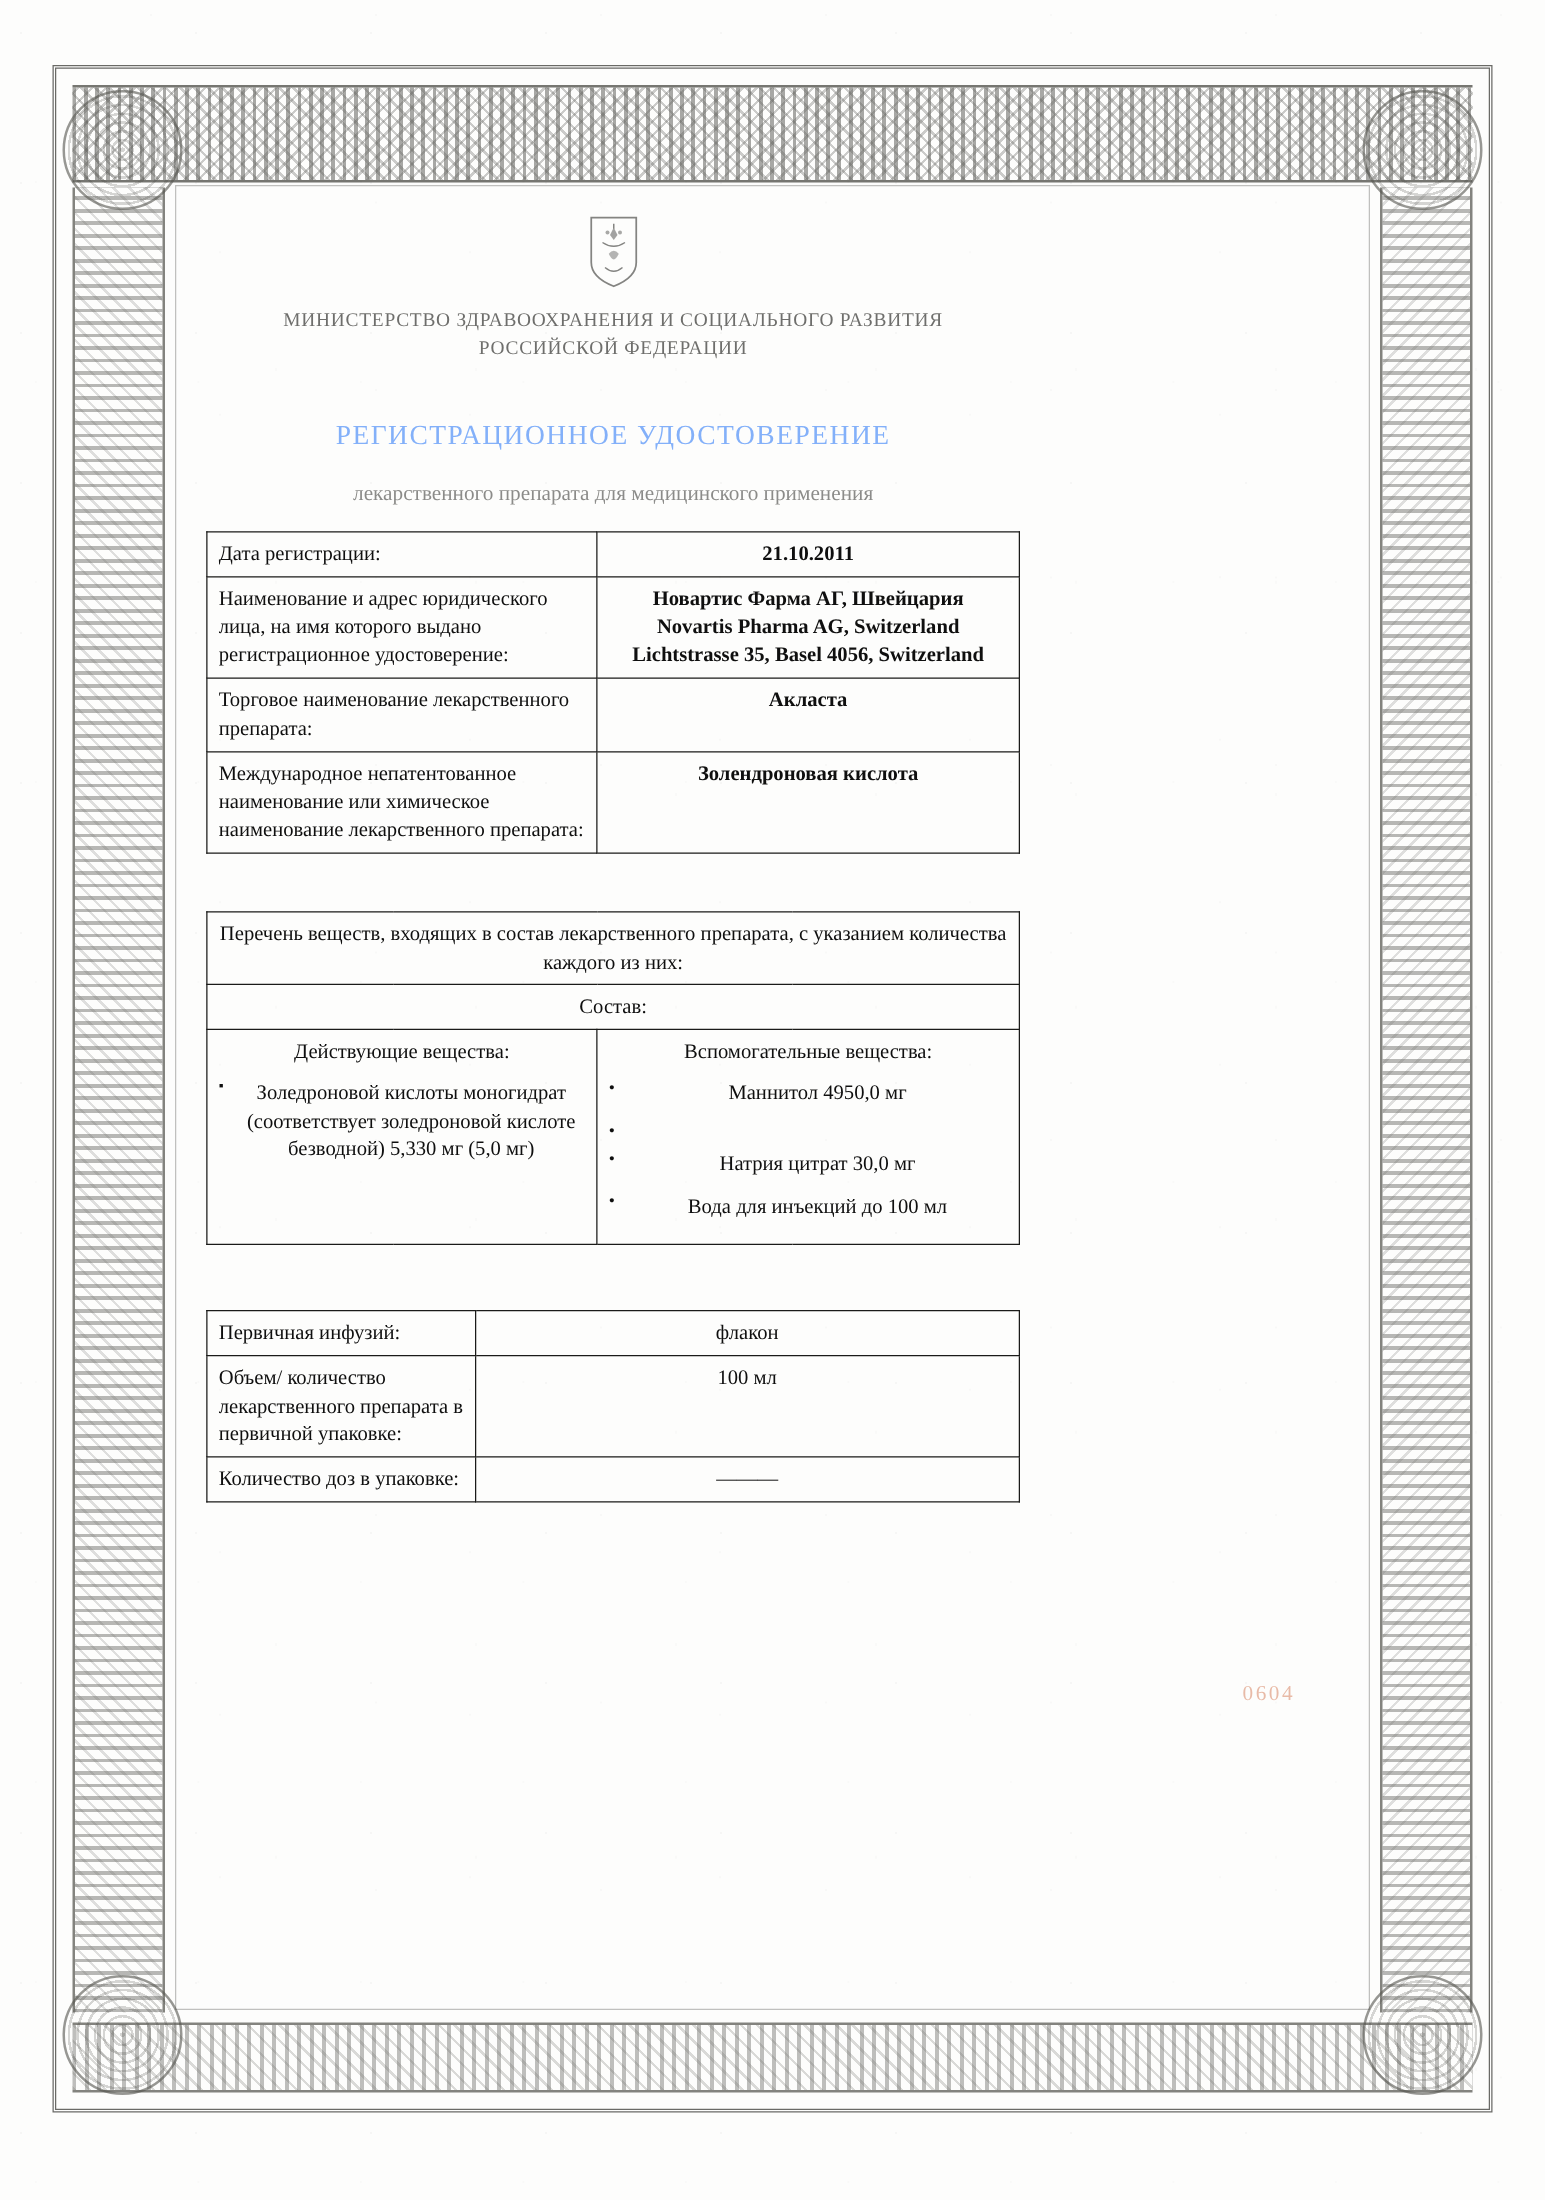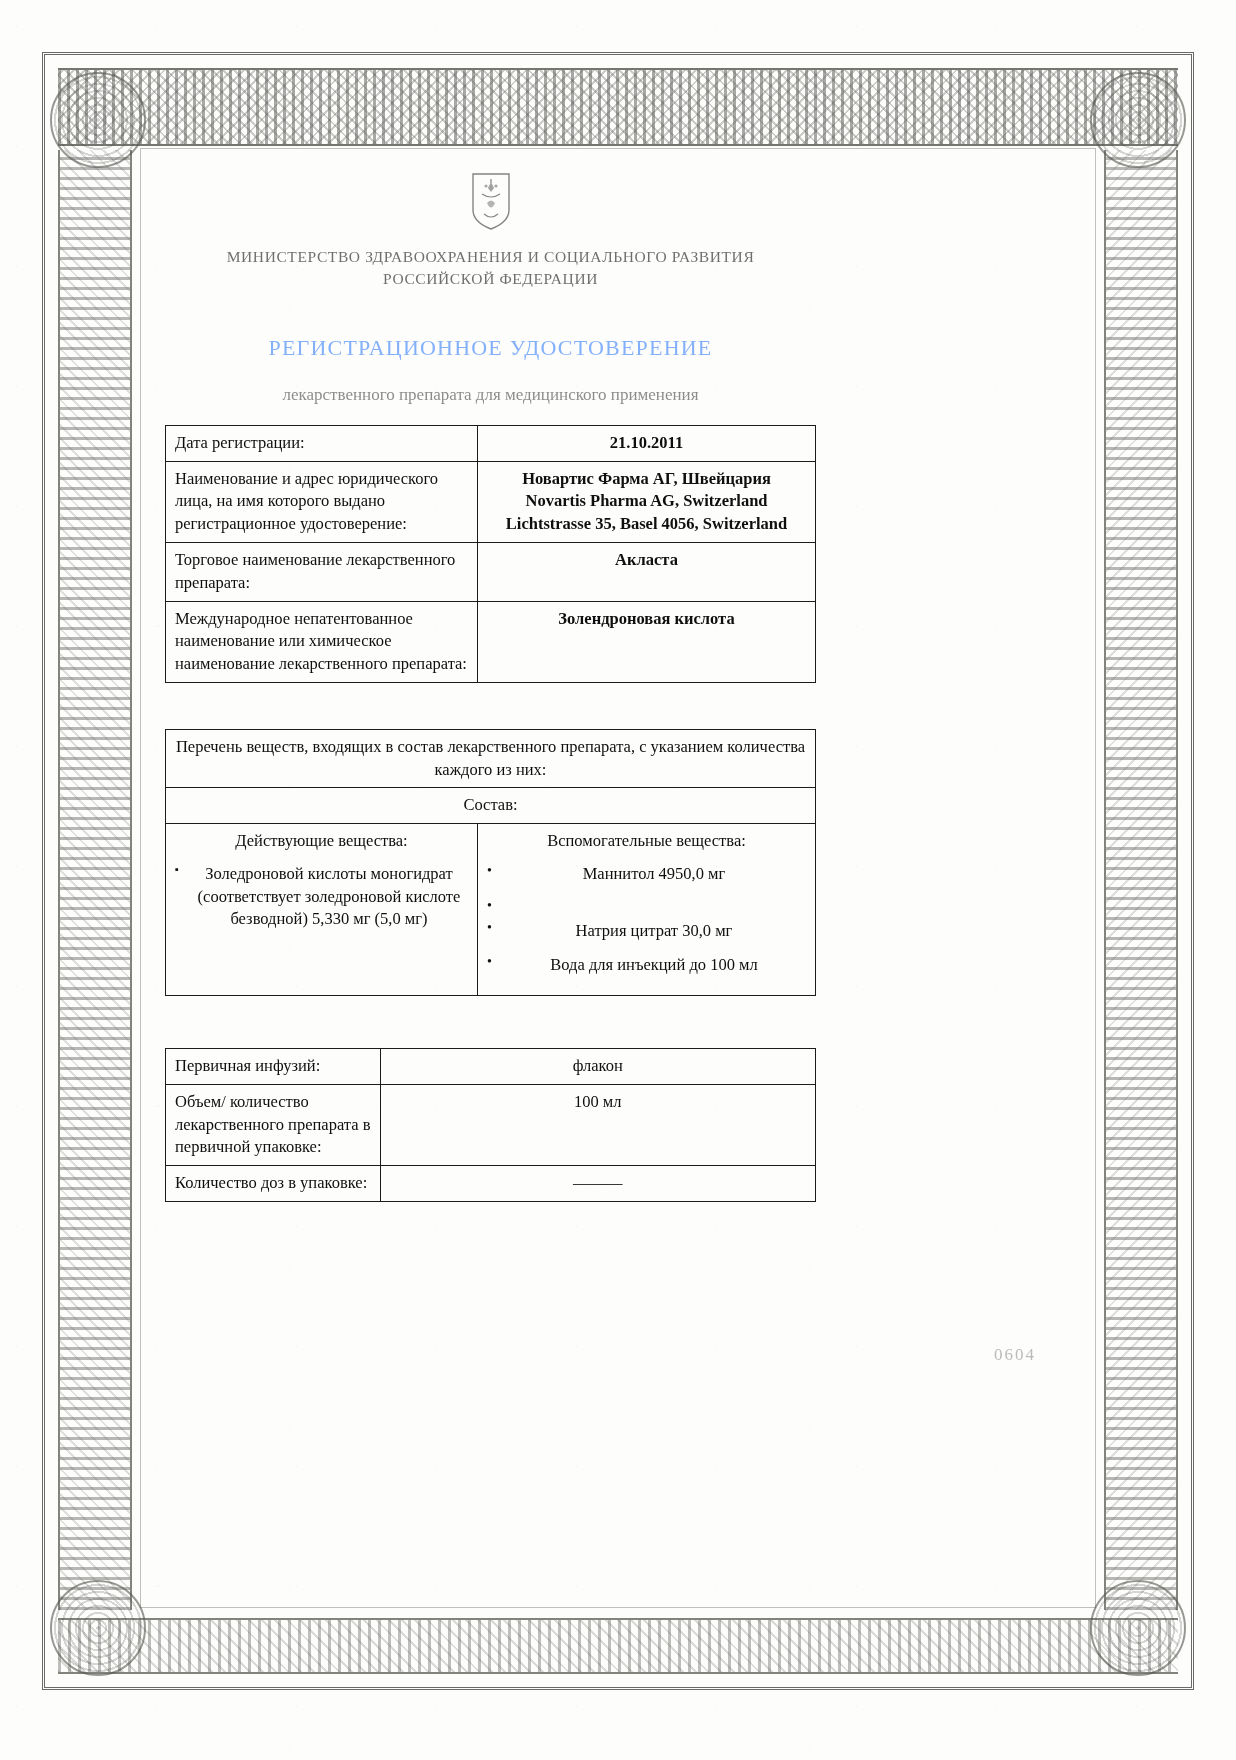--- a/index.html
+++ b/index.html
@@ -203,21 +203,21 @@
   .dash { letter-spacing: 0; }
 
   
   .faded { filter: contrast(1.02); }
 
   #footer-smudge {
     position: absolute;
     right: 200px;
     bottom: 395px;
     font-size: 17px;
-    color: #404040;
+    color: #c2410c;
     opacity: .35;
     letter-spacing: 2px;
   }
 </style>
 </head>
 <body>
 
 <div id="page">
 
   <div class="ornament" id="orn-outer"></div>

